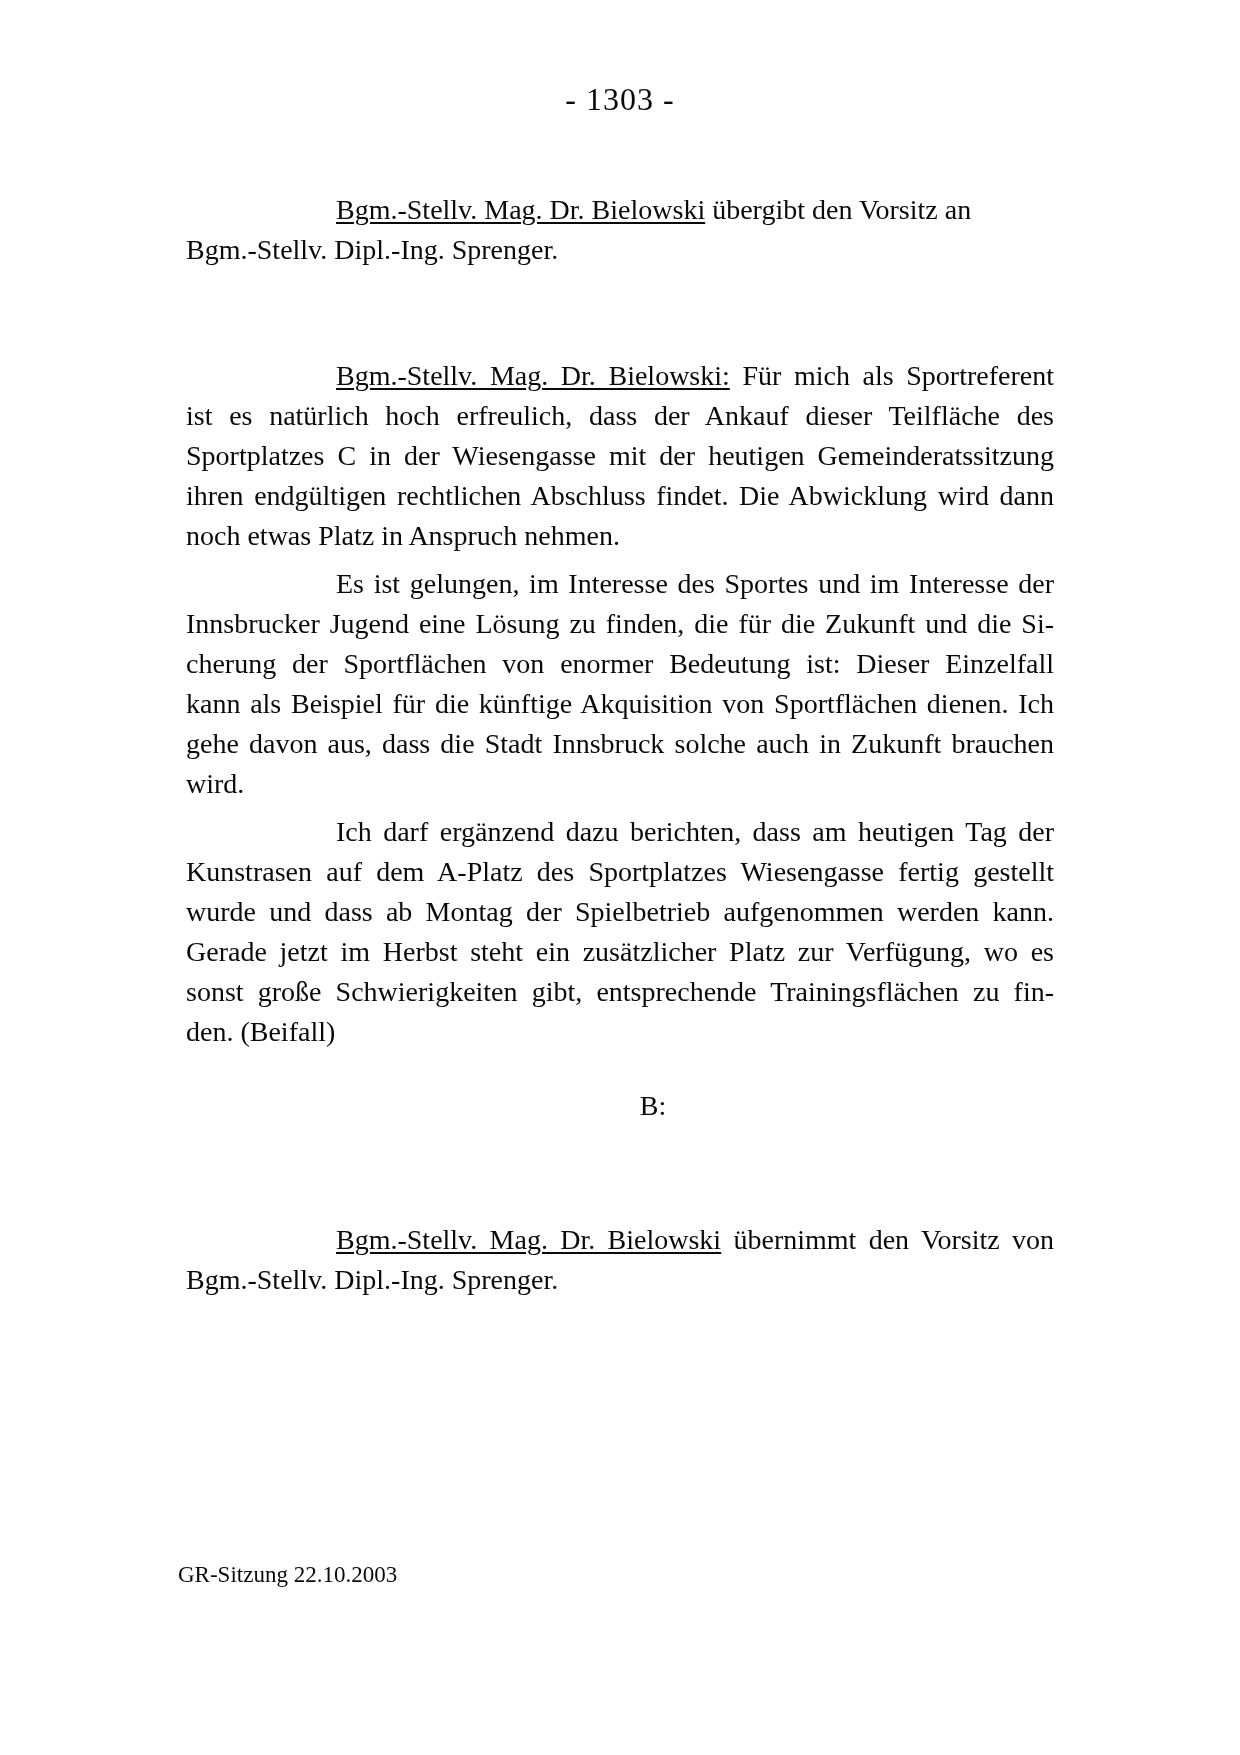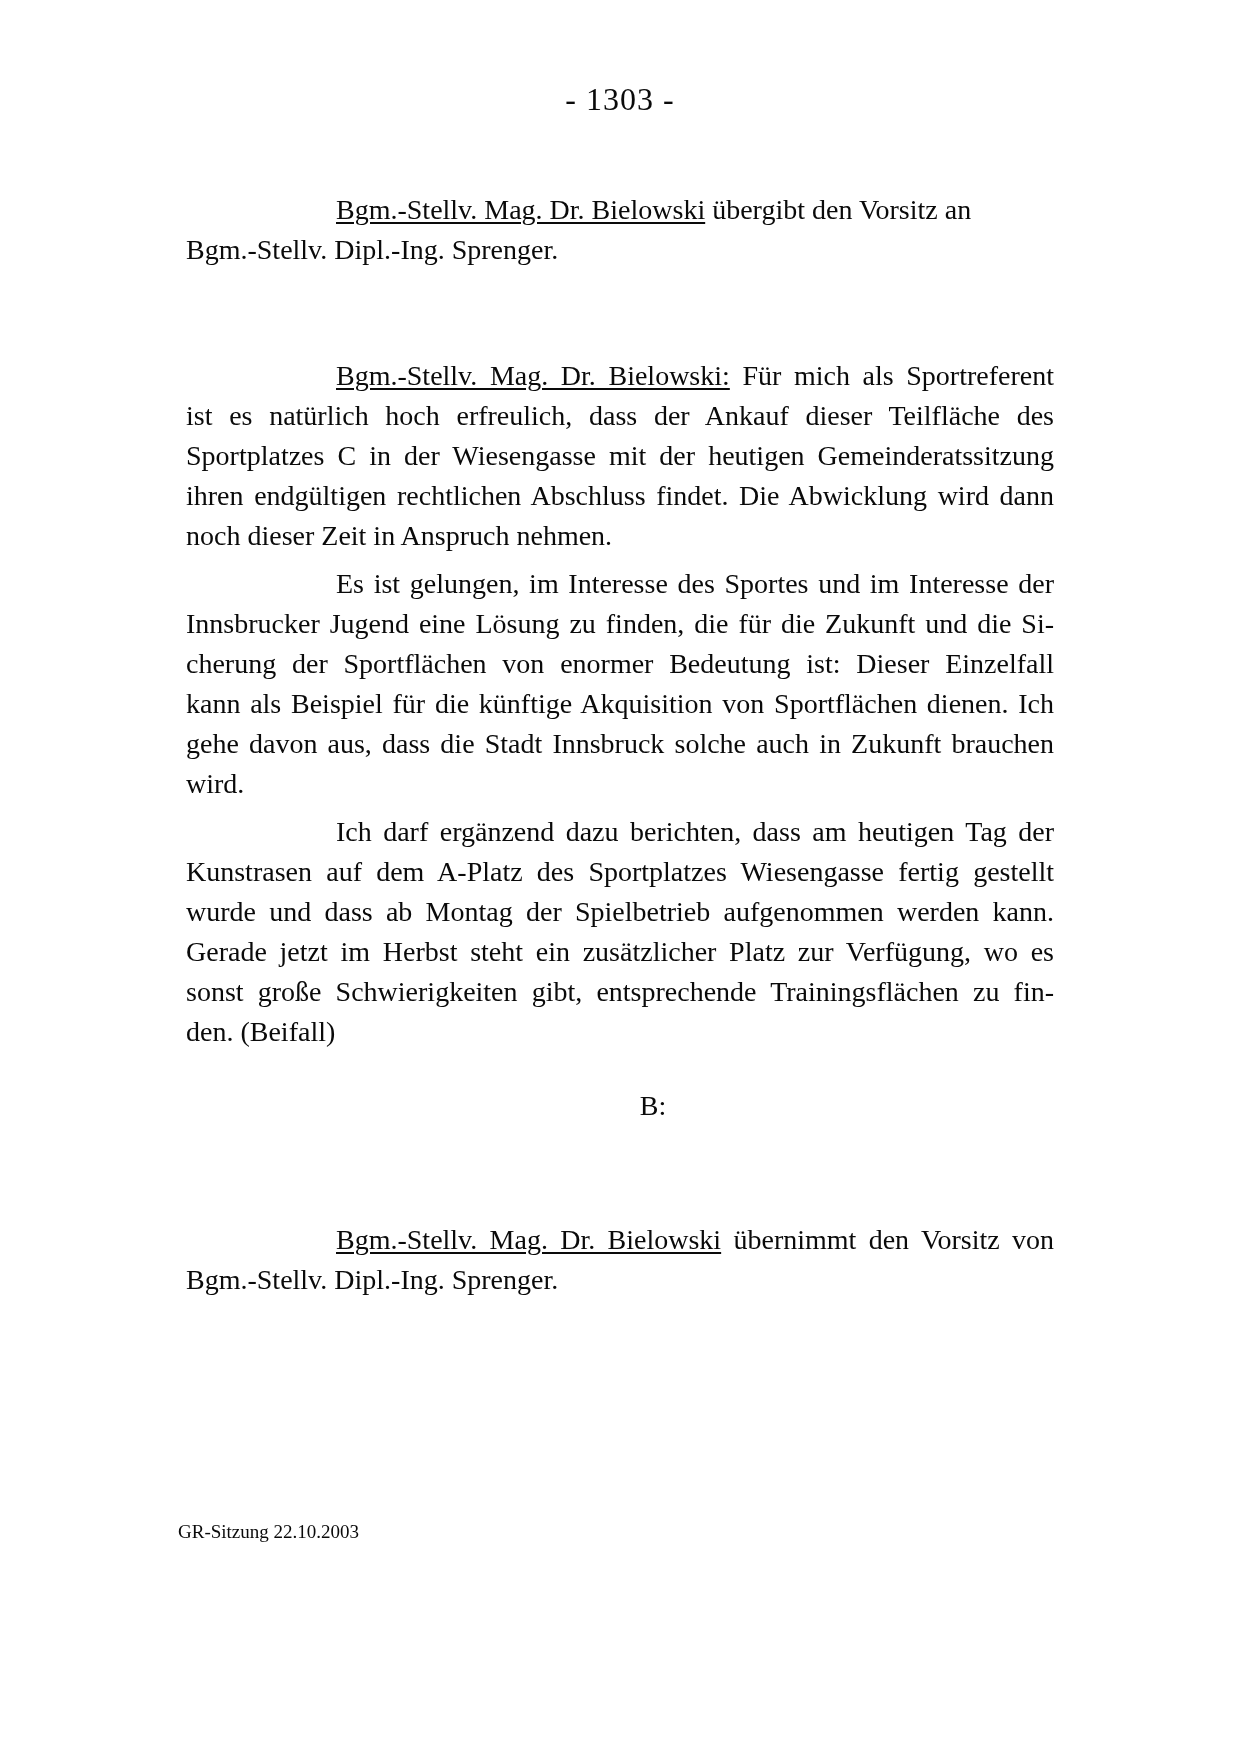--- a/index.html
+++ b/index.html
@@ -46,42 +46,42 @@
     line-height: 40px;
   }
   .u {
     text-decoration: underline;
     text-decoration-thickness: 2px;
     text-underline-offset: 3px;
   }
   .footer {
     position: absolute;
     left: 178px;
-    top: 1521px;
-    font-size: 19px;
+    top: 1564px;
+    font-size: 23px;
     line-height: 22px;
   }
 </style>
 </head>
 <body>
 
 <div class="page">
   <div class="pagenum">- 1303 -</div>
 
   <div class="content" id="content">
       <div class="paragraph" style="margin-top: 0px;">
         <div class="line indent"><span class="u">Bgm.-Stellv. Mag. Dr. Bielowski</span><span> übergibt den Vorsitz an</span></div>
         <div class="line"><span>Bgm.-Stellv. Dipl.-Ing. Sprenger.</span></div>
       </div>
       <div class="paragraph" style="margin-top: 86px;">
         <div class="line j indent"><span class="u">Bgm.-Stellv. Mag. Dr. Bielowski:</span><span> Für mich als Sportreferent</span></div>
         <div class="line j"><span>ist es natürlich hoch erfreulich, dass der Ankauf dieser Teilfläche des</span></div>
         <div class="line j"><span>Sportplatzes C in der Wiesengasse mit der heutigen Gemeinderatssitzung</span></div>
         <div class="line j"><span>ihren endgültigen rechtlichen Abschluss findet. Die Abwicklung wird dann</span></div>
-        <div class="line"><span>noch dieser Zeit in Anspruch nehmen.</span></div>
+        <div class="line"><span>noch etwas Platz in Anspruch nehmen.</span></div>
       </div>
       <div class="paragraph" style="margin-top: 0px;">
         <div class="line j indent"><span>Es ist gelungen, im Interesse des Sportes und im Interesse der</span></div>
         <div class="line j"><span>Innsbrucker Jugend eine Lösung zu finden, die für die Zukunft und die Si-</span></div>
         <div class="line j"><span>cherung der Sportflächen von enormer Bedeutung ist: Dieser Einzelfall</span></div>
         <div class="line j"><span>kann als Beispiel für die künftige Akquisition von Sportflächen dienen. Ich</span></div>
         <div class="line j"><span>gehe davon aus, dass die Stadt Innsbruck solche auch in Zukunft brauchen</span></div>
         <div class="line"><span>wird.</span></div>
       </div>
       <div class="paragraph" style="margin-top: 0px;">

